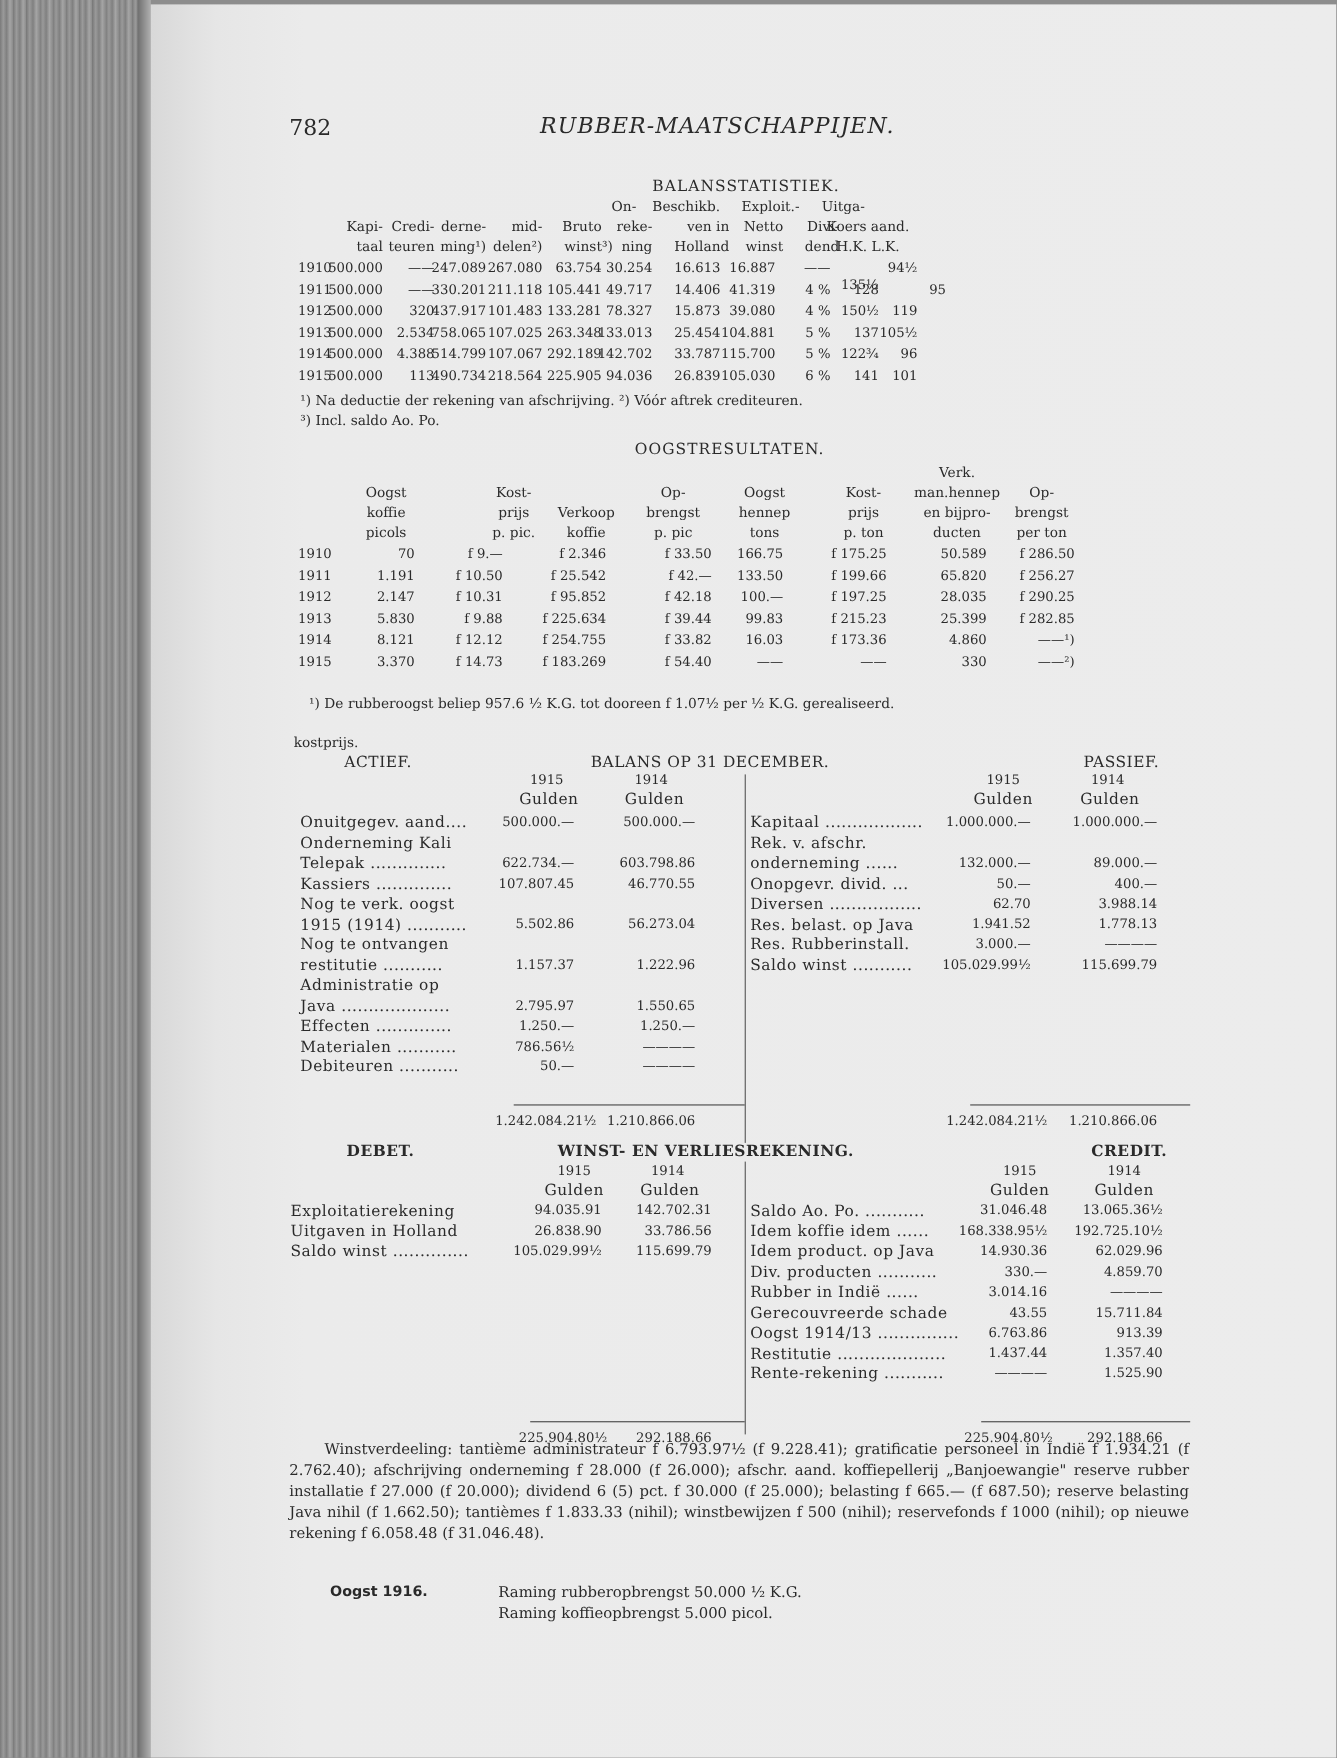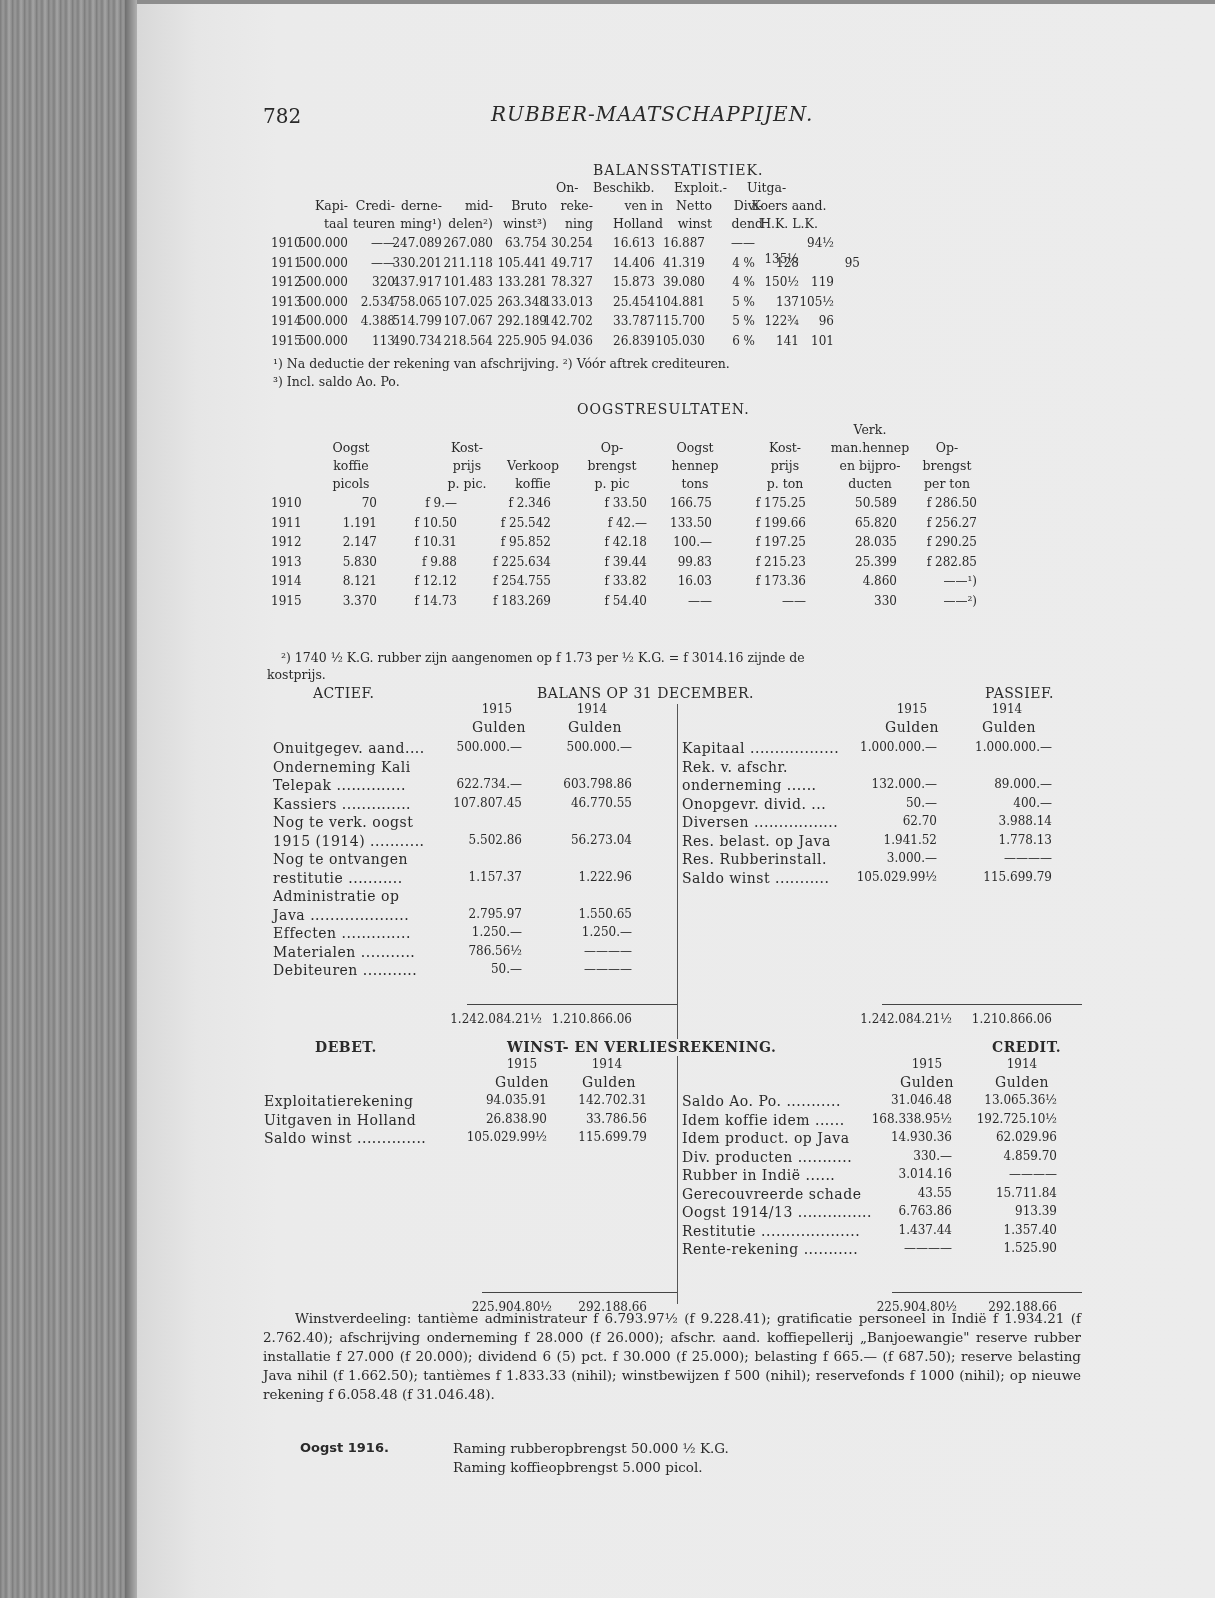--- a/index.html
+++ b/index.html
@@ -54,21 +54,21 @@
   <div id="bs-header">
       <div class="col sm" style="left:151px;top:194px;width:60px;text-align:right;">Kapi-</div>
       <div class="col sm" style="left:151px;top:212px;width:60px;text-align:right;">taal</div>
       <div class="col sm" style="left:208px;top:194px;width:50px;text-align:right;">Credi-</div>
       <div class="col sm" style="left:208px;top:212px;width:50px;text-align:right;">teuren</div>
       <div class="col sm" style="left:255px;top:194px;width:50px;text-align:right;">derne-</div>
       <div class="col sm" style="left:255px;top:212px;width:50px;text-align:right;">ming¹)</div>
       <div class="col sm" style="left:306px;top:194px;width:50px;text-align:right;">mid-</div>
       <div class="col sm" style="left:306px;top:212px;width:50px;text-align:right;">delen²)</div>
       <div class="col sm" style="left:360px;top:194px;width:50px;text-align:right;">Bruto</div>
-      <div class="col sm" style="left:360px;top:212px;width:50px;text-align:right;">winst³)</div>
+      <div class="col sm" style="left:376px;top:212px;width:50px;text-align:left;">winst³)</div>
       <div class="col sm" style="left:410px;top:194px;width:46px;text-align:right;">reke-</div>
       <div class="col sm" style="left:410px;top:212px;width:46px;text-align:right;">ning</div>
       <div class="col sm" style="left:460px;top:194px;width:66px;text-align:right;">ven in</div>
       <div class="col sm" style="left:460px;top:212px;width:66px;text-align:right;">Holland</div>
       <div class="col sm" style="left:529px;top:194px;width:46px;text-align:right;">Netto</div>
       <div class="col sm" style="left:529px;top:212px;width:46px;text-align:right;">winst</div>
       <div class="col sm" style="left:580px;top:194px;width:46px;text-align:right;">Divi-</div>
       <div class="col sm" style="left:580px;top:212px;width:46px;text-align:right;">dend</div>
       <div class="col sm" style="left:607px;top:194px;width:90px;text-align:center;">Koers aand.</div>
       <div class="col sm" style="left:607px;top:212px;width:90px;text-align:center;">H.K.  L.K.</div>
@@ -235,21 +235,21 @@
       <div class="abs num" style="left:134px;top:589.5px;">1915</div>
       <div class="num" style="left:160px;top:589.5px;width:80px;">3.370</div>
       <div class="num" style="left:240px;top:589.5px;width:80px;">f 14.73</div>
       <div class="num" style="left:334px;top:589.5px;width:80px;">f 183.269</div>
       <div class="num" style="left:430px;top:589.5px;width:80px;">f 54.40</div>
       <div class="num" style="left:495px;top:589.5px;width:80px;">——</div>
       <div class="num" style="left:589px;top:589.5px;width:80px;">——</div>
       <div class="num" style="left:680px;top:589.5px;width:80px;">330</div>
       <div class="num" style="left:760px;top:589.5px;width:80px;">——²)</div>
     </div>
-  <div class="abs sm" style="left:144px;top:646px;">²) 1740 ½ K.G. rubber zijn aangenomen op f 1.73 per ½ K.G. = f 3014.16 zijnde de</div>
+  <div class="abs sm" style="left:144px;top:628px;">¹) De rubberoogst beliep 957.6 ½ K.G. tot dooreen f 1.07½ per ½ K.G. gerealiseerd.</div>
   <div class="abs sm" style="left:130px;top:663px;">kostprijs.</div>
 
   <div class="lbl" style="left:176px;top:681px;">ACTIEF.</div>
   <div class="lbl" style="left:400px;top:681px;">BALANS OP 31 DECEMBER.</div>
   <div class="lbl" style="left:848px;top:681px;">PASSIEF.</div>
   <div class="vline" style="left:540px;top:700px;height:335px;"></div>
   <div id="balans-body">
       <div class="colc sm" style="left:330px;top:698px;width:60px;font-size:12px;">1915</div>
       <div class="colc sm" style="left:425px;top:698px;width:60px;font-size:12px;">1914</div>
       <div class="colc lbl" style="left:322px;top:715px;width:80px;">Gulden</div>

